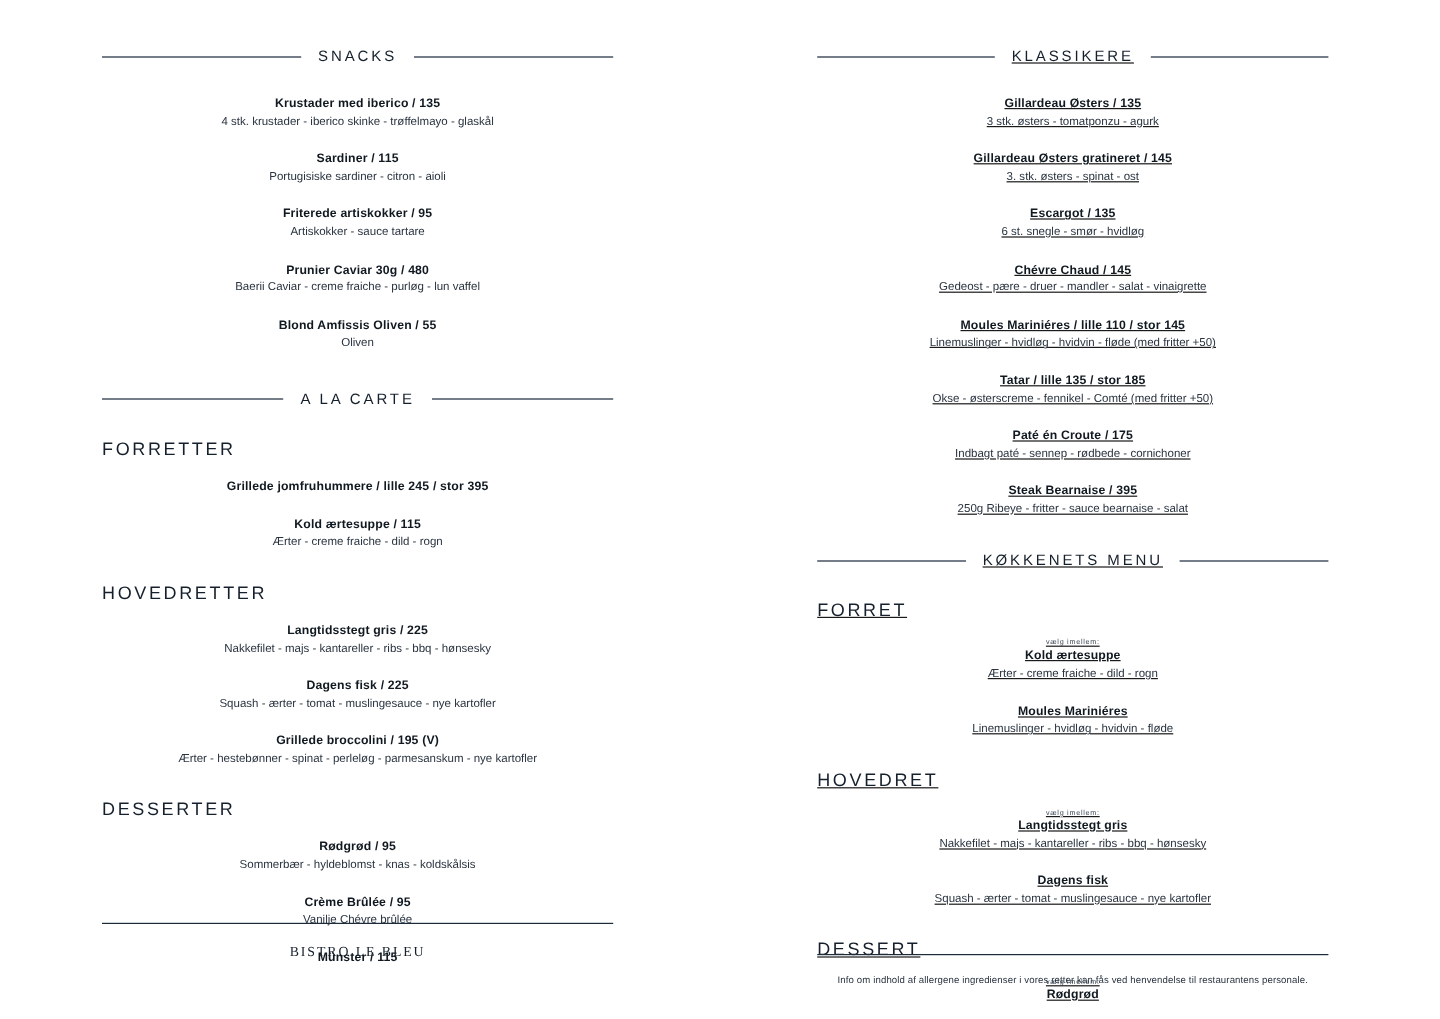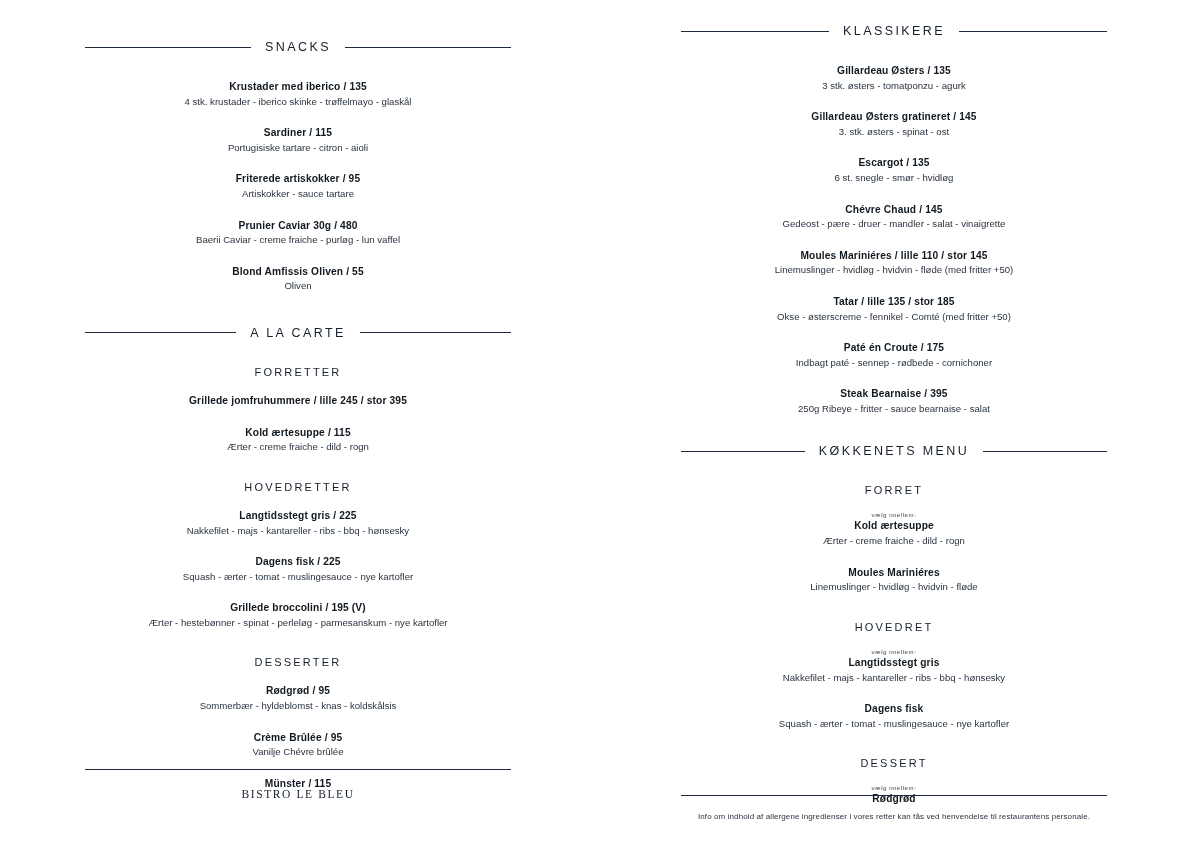--- a/index.html
+++ b/index.html
@@ -20,21 +20,21 @@
     height: 849px;
     display: flex;
     box-sizing: border-box;
   }
   .column {
     width: 600px;
     box-sizing: border-box;
     position: relative;
   }
   .col-left { padding: 40px 85px 0 85px; }
-  .col-right { padding: 24px 85px 0 85px; }
+  .col-right { padding: 40px 85px 0 85px; text-decoration: underline; }
 
   
   .section-head {
     display: flex;
     align-items: center;
     width: 100%;
     margin: 0 0 26px 0;
   }
   .section-head .rule {
     flex: 1 1 auto;
@@ -45,22 +45,21 @@
     flex: 0 0 auto;
     padding: 0 14px;
     font-size: 12.5px;
     letter-spacing: 2.4px;
     color: #16202c;
     white-space: nowrap;
   }
 
   
   .sub-head {
-    text-align: center;
-    font-size: 11px;
+    font-size: 15px;
     letter-spacing: 2.2px;
     color: #16202c;
     margin: 26px 0 16px 0;
   }
 
   .dish {
     text-align: center;
     margin: 0 0 17px 0;
   }
   .dish .name {
@@ -132,21 +131,21 @@
       <span class="title">SNACKS</span>
       <span class="rule"></span>
     </div>
 
     <div class="dish">
       <div class="name">Krustader med iberico / 135</div>
       <div class="desc">4 stk. krustader - iberico skinke - trøffelmayo - glaskål</div>
     </div>
     <div class="dish">
       <div class="name">Sardiner / 115</div>
-      <div class="desc">Portugisiske tartare - citron - aioli</div>
+      <div class="desc">Portugisiske sardiner - citron - aioli</div>
     </div>
     <div class="dish">
       <div class="name">Friterede artiskokker / 95</div>
       <div class="desc">Artiskokker - sauce tartare</div>
     </div>
     <div class="dish">
       <div class="name">Prunier Caviar 30g / 480</div>
       <div class="desc">Baerii Caviar - creme fraiche - purløg - lun vaffel</div>
     </div>
     <div class="dish">

